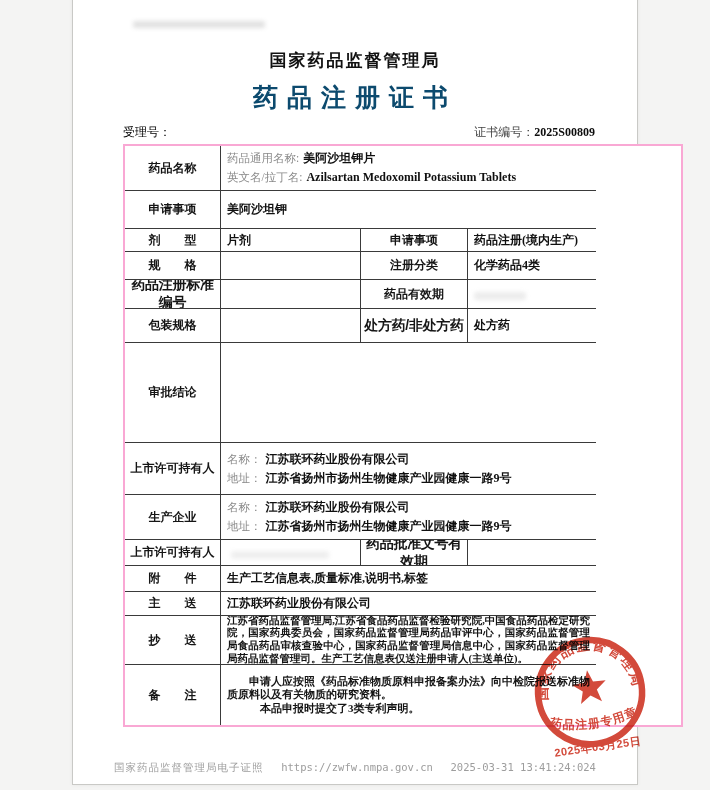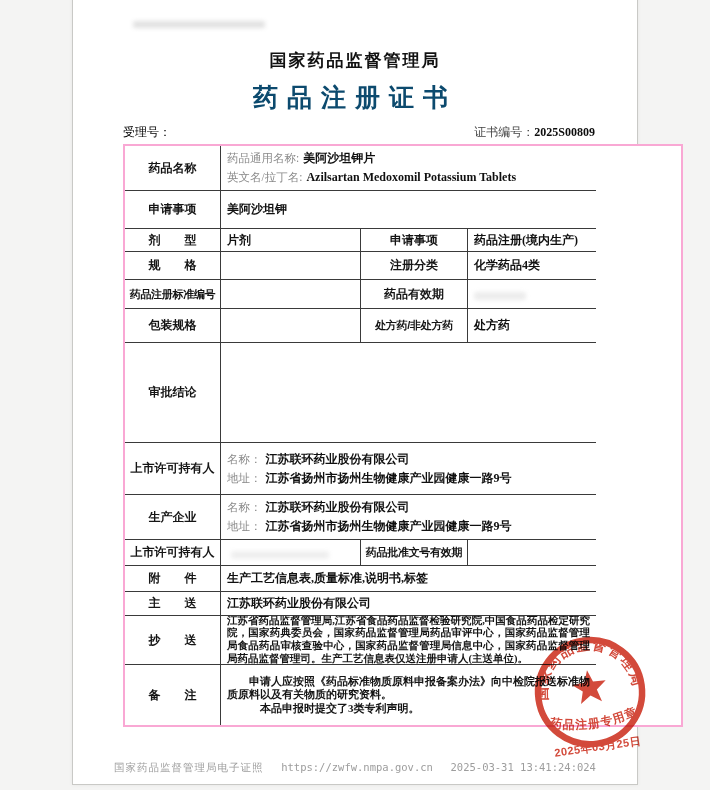--- a/index.html
+++ b/index.html
@@ -27,21 +27,21 @@
          display:grid; grid-template-columns:96px 140px 107px 128px;
          grid-template-rows:45px 38px 23px 28px 29px 34px 100px 52px 45px 26px 26px 24px 49px 60px;
          border:2px solid #f9a8d4; background:#fff; }
   .c { border-right:1px solid #3a3a3a; border-bottom:1px solid #3a3a3a;
        display:flex; align-items:center; overflow:hidden; }
   .c.lastcol { border-right:none; }
   .c.lastrow { border-bottom:none; }
   .span3 { grid-column:2 / 5; }
   .lab { justify-content:center; text-align:center; font-weight:bold; font-size:12px;
          font-family:"Liberation Sans","DejaVu Sans",sans-serif; color:#151515; padding:0 1px; }
-  .lab.sm { font-size:11px; letter-spacing:-.3px; }
+  .lab.sm { font-size:14px; letter-spacing:-.3px; }
   .val { padding:1px 6px; font-weight:bold; font-size:12px; color:#101010; }
   .val .glab { font-weight:normal; color:#8a8a8a; margin-right:4px; font-size:11.5px; }
   .two-line { flex-direction:column; align-items:flex-start; justify-content:center; line-height:19px; }
   .two-line div { white-space:nowrap; }
   .en { font-family:"Liberation Serif","DejaVu Serif",serif; }
   .cc-cell { font-size:10.5px; line-height:12.6px; font-weight:bold; text-align:justify;
              padding:2px 6px; color:#141414; }
   .remark-cell { flex-direction:column; align-items:stretch; justify-content:center;
                  font-size:11px; line-height:13.5px; font-weight:bold; padding:2px 6px; color:#141414; }
   .remark-cell p.p1 { text-indent:2em; }

